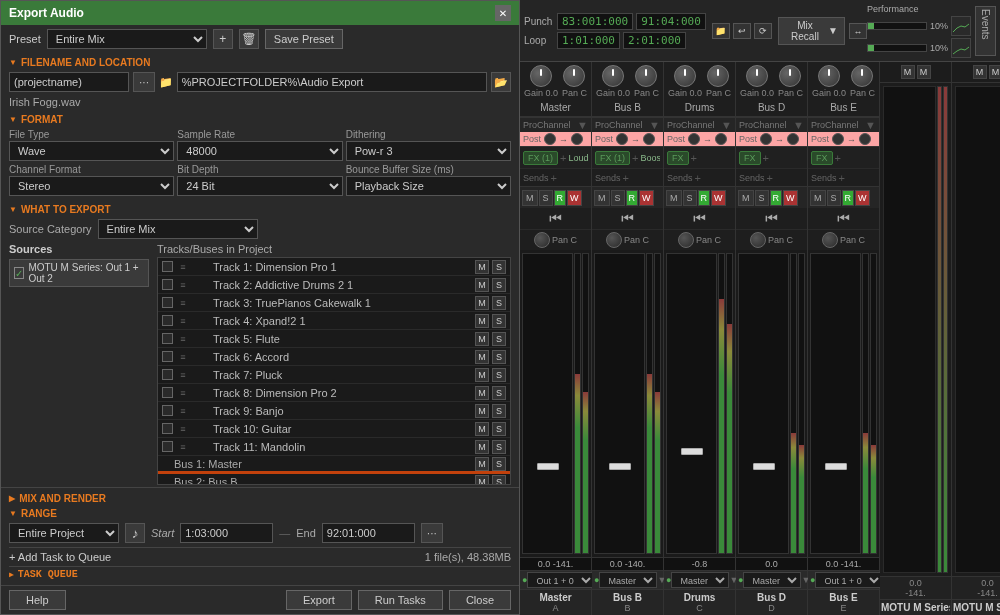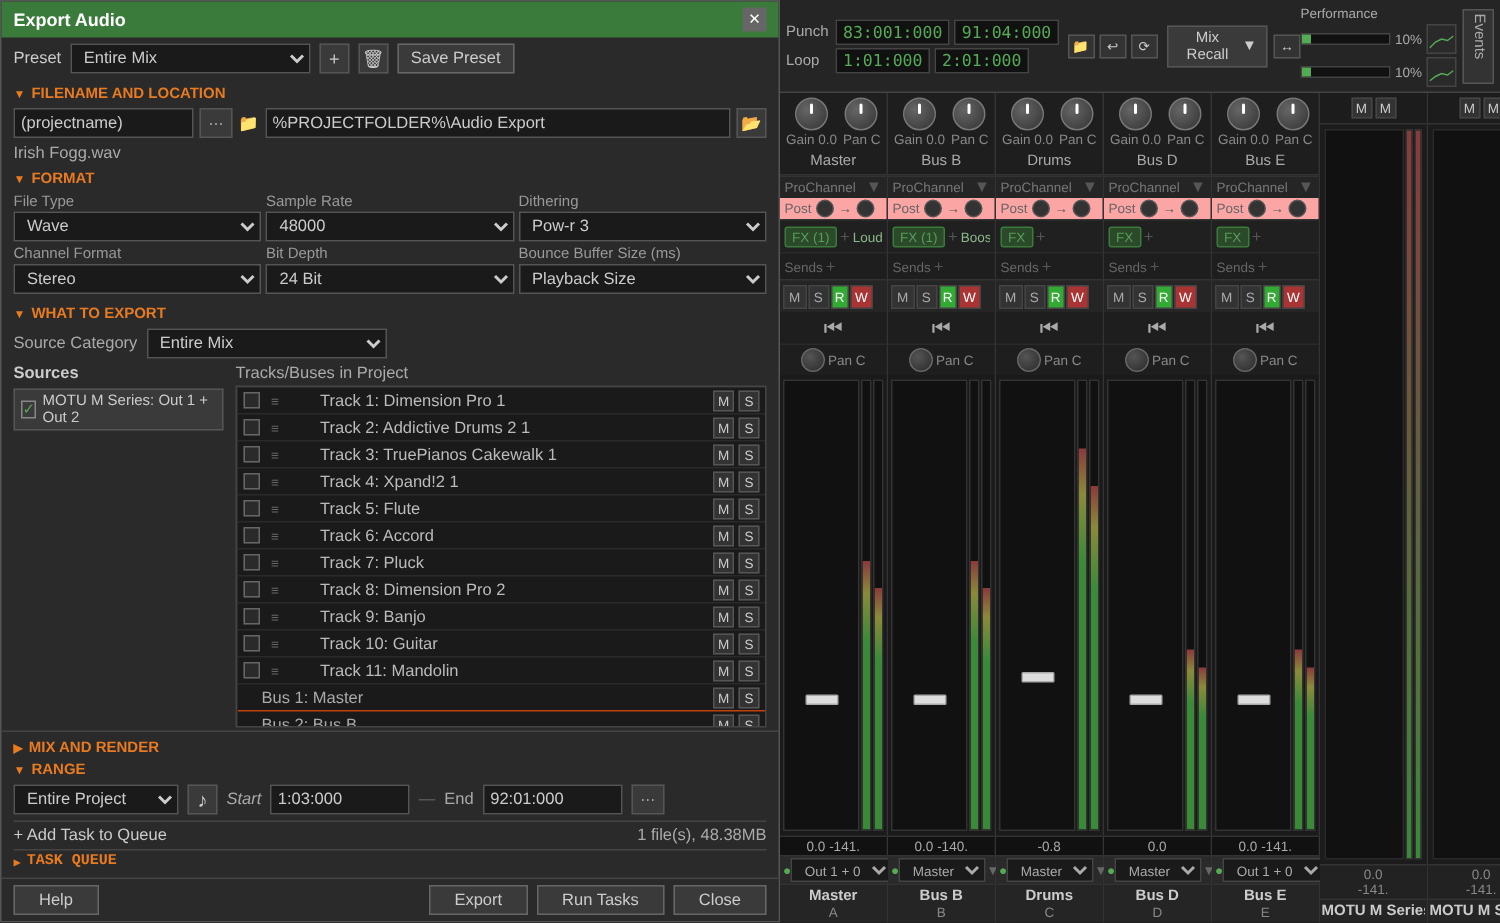--- a/index.html
+++ b/index.html
@@ -308,21 +308,21 @@
       display: flex; align-items: center; justify-content: center;
       font-size: 9px;
       flex-shrink: 0;
     }
 
     .bus-item {
       display: flex;
       align-items: center;
       padding: 1px 4px 1px 16px;
       gap: 3px;
-      border-bottom: 1px solid #c2410c;
+      border-bottom: 3px solid #c2410c;
       height: 18px;
     }
 
     .bus-name {
       flex: 1;
       color: #aaa;
       font-size: 11px;
     }
 
     .bottom-section {

